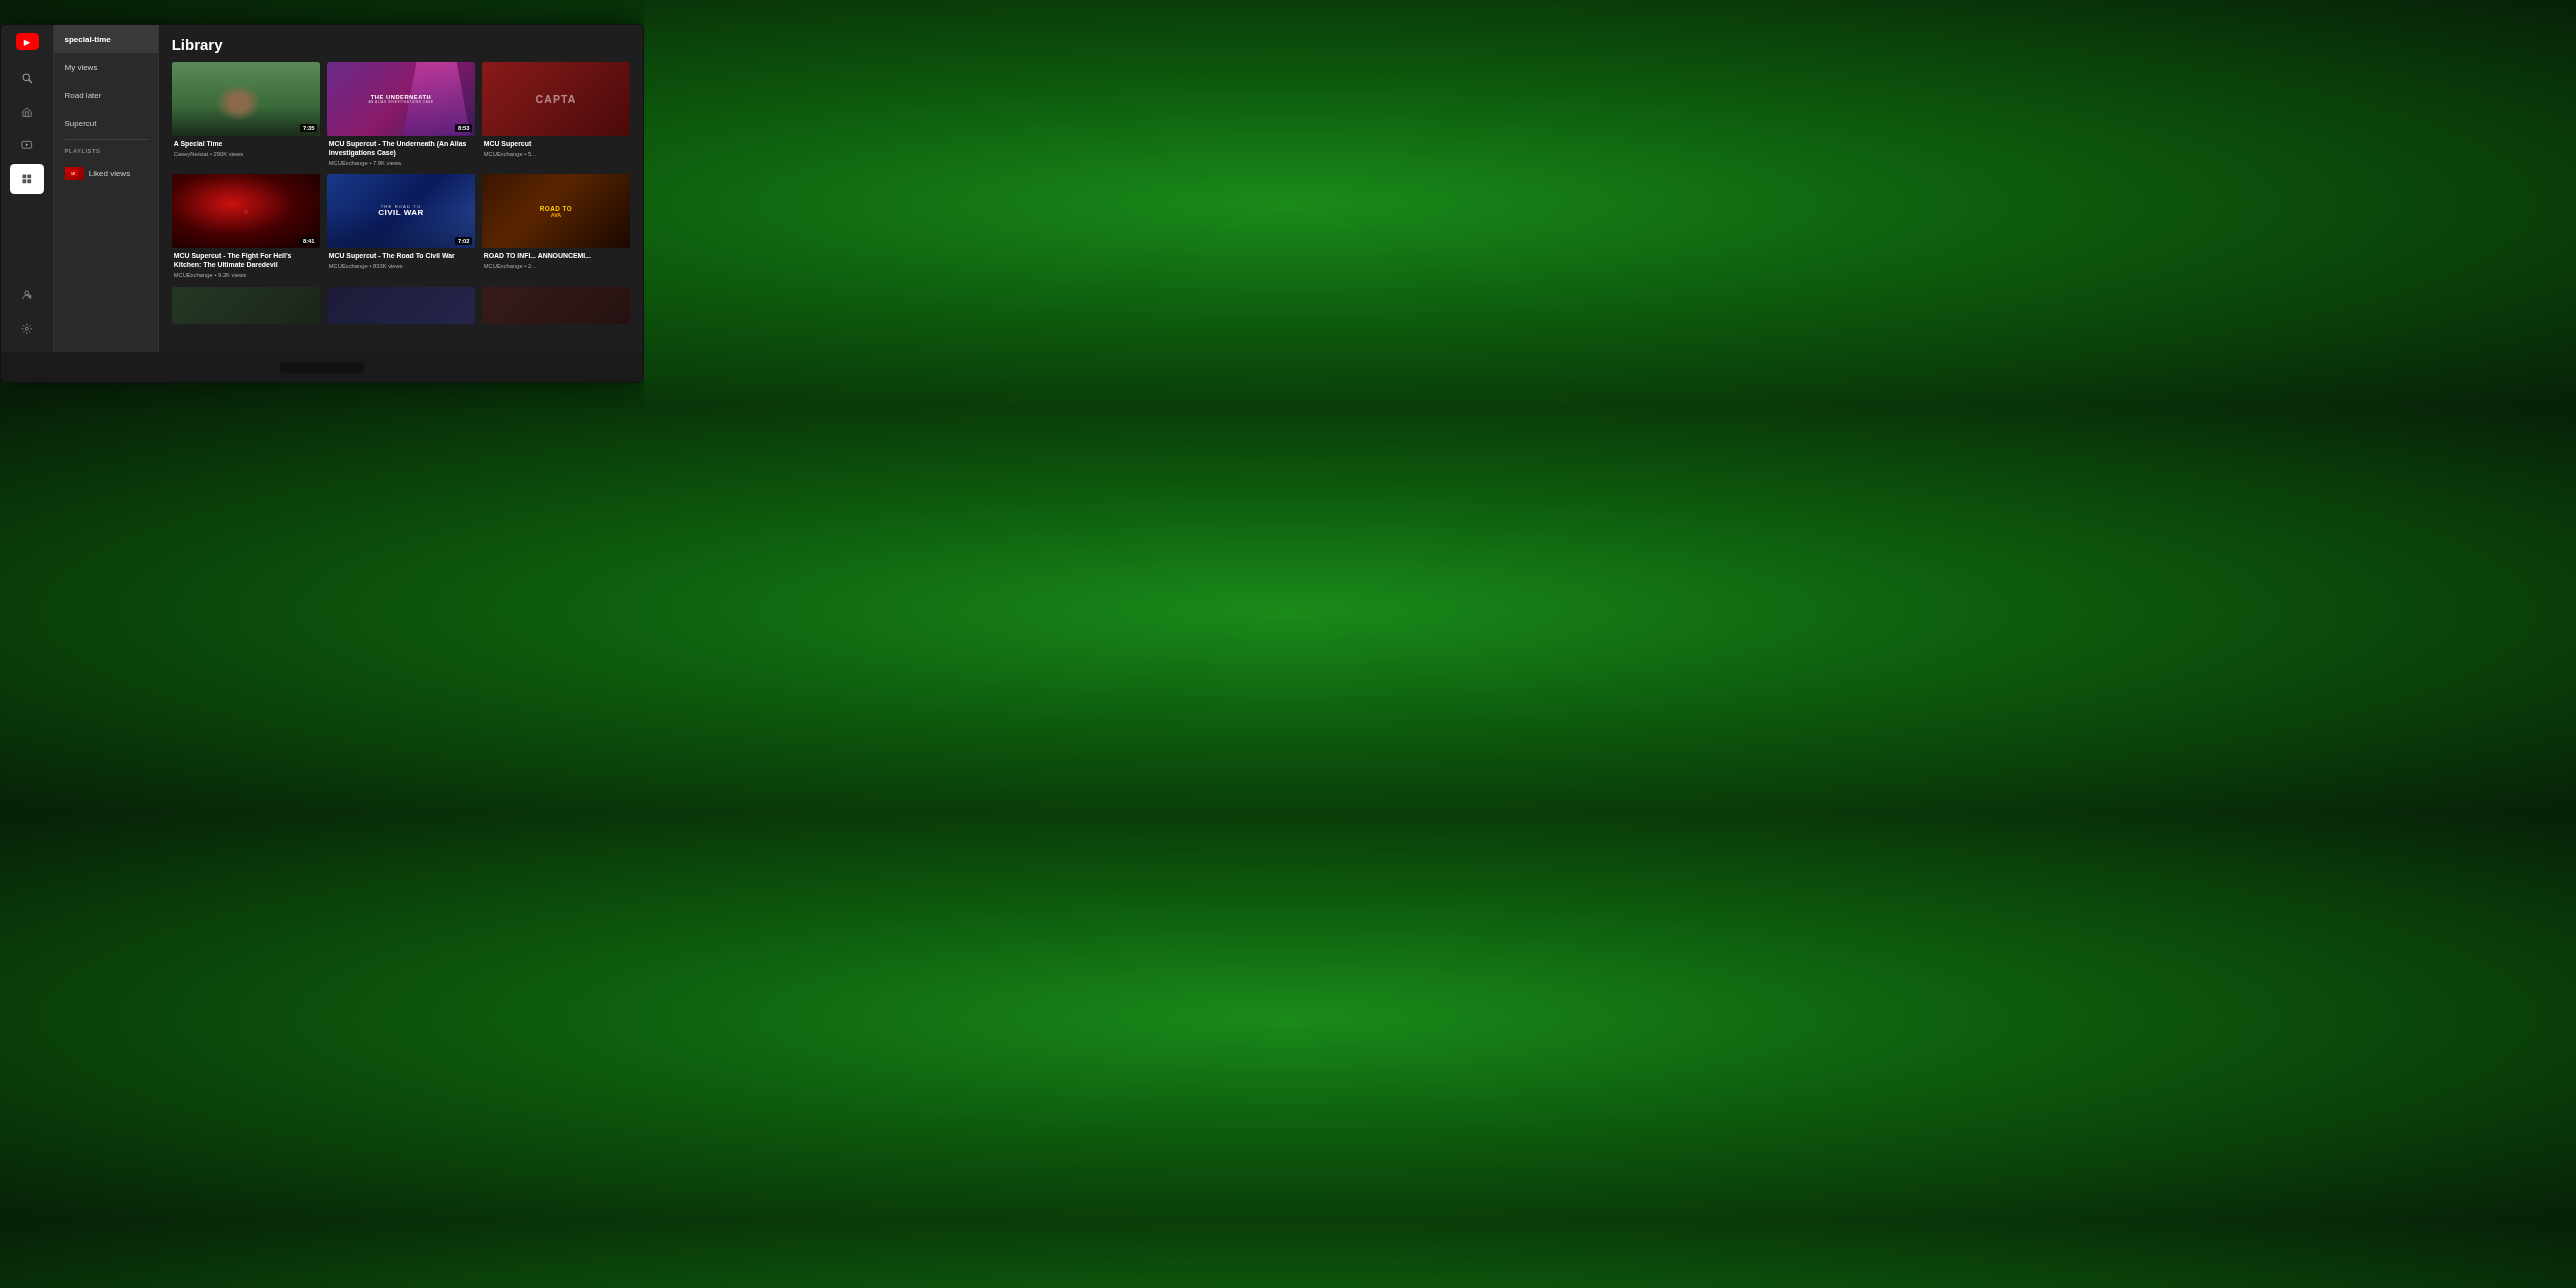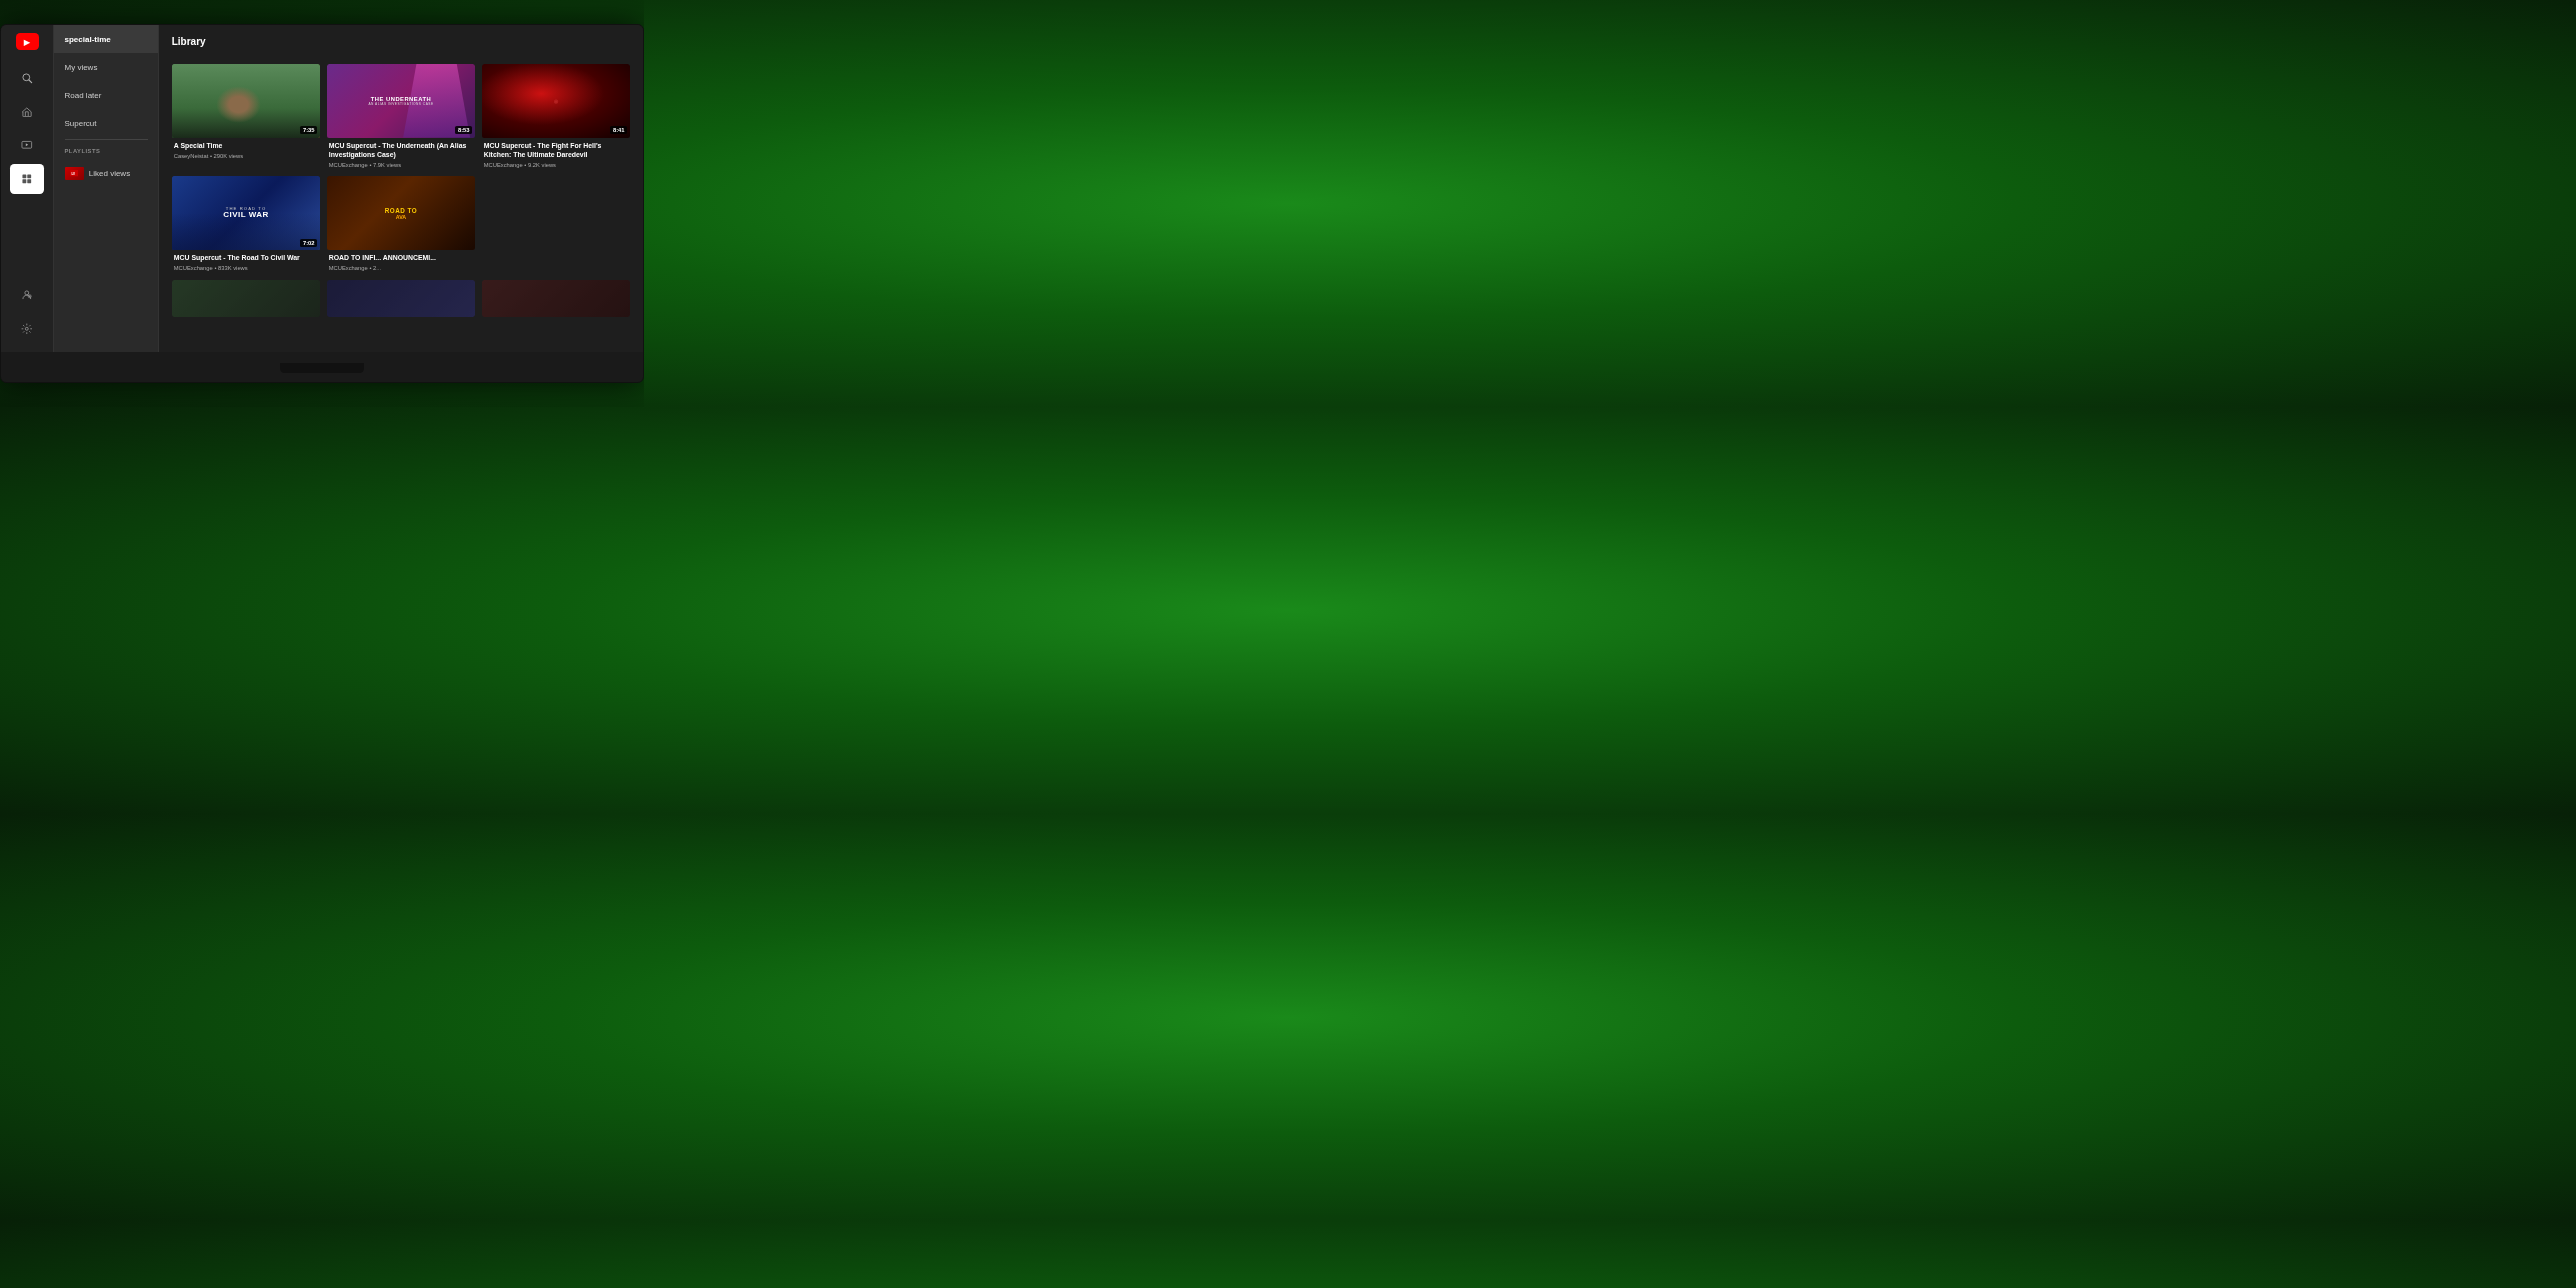--- a/index.html
+++ b/index.html
@@ -125,24 +125,24 @@
 
     
     .main-content {
       flex: 1;
       background: #1e1e1e;
       padding: 10.5px 12.7px;
       overflow-y: auto;
     }
 
     .page-title {
-      font-size: 10px;
+      font-size: 15px;
       font-weight: 700;
       color: #fff;
-      margin-bottom: 17px;
+      margin-bottom: 9px;
     }
 
     .video-grid {
       display: grid;
       grid-template-columns: repeat(3, 1fr);
       gap: 6.3px;
     }
 
     .video-card {
       cursor: pointer;
@@ -405,20 +405,34 @@
           <div class="video-info">
             <div class="video-title">MCU Supercut - The Underneath (An Alias Investigations Case)</div>
             <div class="video-meta">
               <span>MCUExchange</span>
               <span> • </span>
               <span>7.9K views</span>
             </div>
           </div>
         </div>
 
+        <div class="video-card partial" style="overflow:hidden;">
+          <div class="video-thumb thumb-captain">
+            <div style="width:100%;height:100%;background:linear-gradient(135deg,#8a1a1a 0%,#4a0a0a 100%);display:flex;align-items:center;justify-content:center;">
+              <div style="color:rgba(255,255,255,0.5);font-size:10.5px;font-weight:900;text-transform:uppercase;letter-spacing:1.1px;">CAPTA</div>
+            </div>
+          </div>
+          <div class="video-info">
+            <div class="video-title">MCU Supercut</div>
+            <div class="video-meta">
+              <span>MCUExchange</span>
+              <span> • 5...</span>
+            </div>
+          </div>
+        </div>
 
         <div class="video-card">
           <div class="video-thumb thumb-daredevil">
             <div style="width:100%;height:100%;background:radial-gradient(ellipse at 40% 40%,#cc1111 0%,#440000 50%,#110000 100%);display:flex;align-items:center;justify-content:center;">
               <div style="color:rgba(200,50,50,0.6);font-size:5.3px;font-weight:bold;text-align:center;">◉</div>
             </div>
             <div class="video-duration">8:41</div>
           </div>
           <div class="video-info">
             <div class="video-title">MCU Supercut - The Fight For Hell's Kitchen: The Ultimate Daredevil</div>

